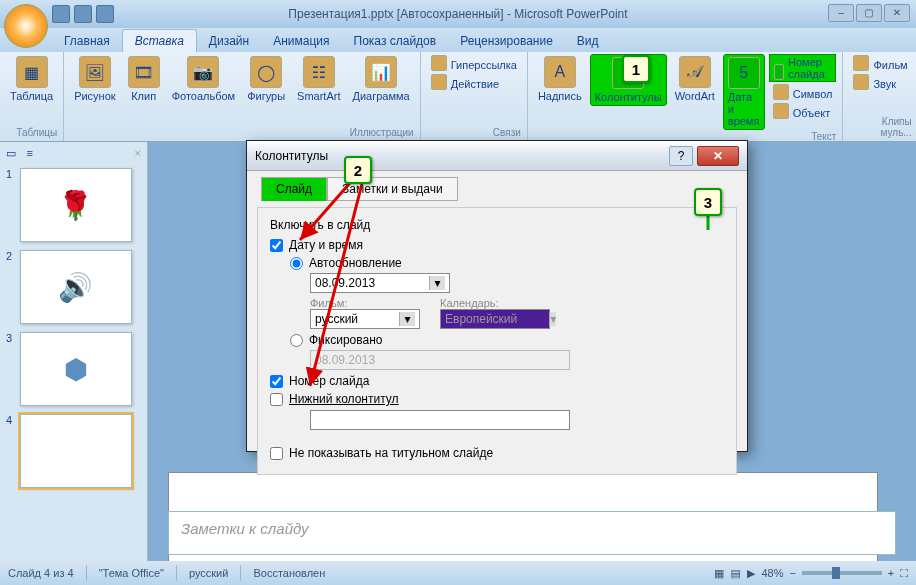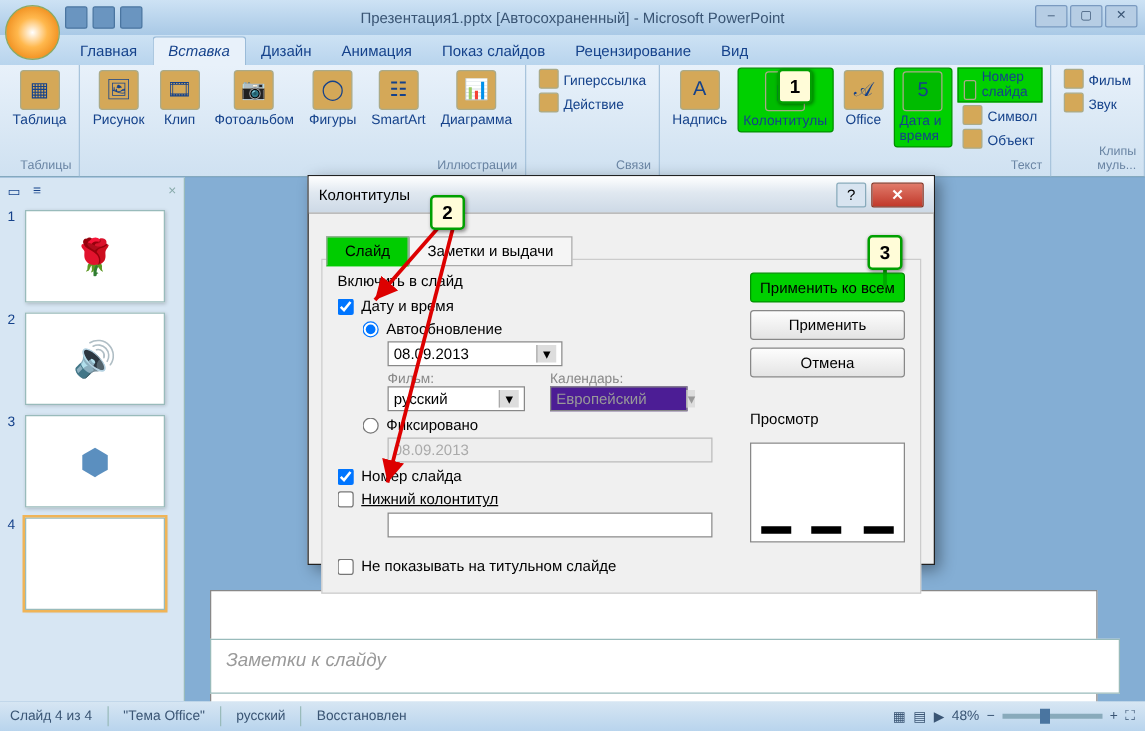--- a/index.html
+++ b/index.html
@@ -53,21 +53,21 @@
 .zoom-slider { width:80px; height:4px; background:#8ab; position:relative; }
 .zoom-thumb { width:8px; height:12px; background:#4a75a0; position:absolute; top:-4px; left:38%; }
 
 
 .dialog { position:absolute; left:246px; top:140px; width:502px; height:312px; background:#f0f0f0; border:1px solid #222; box-shadow:4px 4px 12px rgba(0,0,0,.4); z-index:50; font-size:12px; }
 .dlg-title { height:30px; background:linear-gradient(#fff,#e0e8f0 45%,#cdd9e6); display:flex; align-items:center; padding:0 8px; border-bottom:1px solid #aaa; }
 .dlg-title .t { flex:1; color:#000; }
 .dlg-help { width:24px; height:20px; background:#d8e4f0; border:1px solid #8ab; border-radius:2px; text-align:center; line-height:18px; margin-right:4px; }
 .dlg-close { width:42px; height:20px; background:linear-gradient(#e07a6a,#c1392b); border:1px solid #832; border-radius:2px; color:#fff; text-align:center; line-height:18px; font-weight:bold; }
 .dlg-body { padding:6px 10px; position:relative; display:flex; }
-.dlg-tabs { position:absolute; top:18px; left:14px; display:flex; }
+.dlg-tabs { position:absolute; top:6px; left:14px; display:flex; }
 .dlg-tab { padding:4px 14px; border:1px solid #aaa; background:#f0f0f0; position:relative; font-size:12px; }
 .dlg-tab.active { background:#00cc00; border-bottom:1px solid #00cc00; z-index:2; color:#000; }
 .dlg-tab:not(.active){ background:#f5f5f5; }
 .dlg-content { margin-top:30px; border:1px solid #ccc; flex:1; padding:10px 12px; background:#f0f0f0; display:flex; }
 .dlg-left { flex:1; }
 .dlg-right { width:124px; display:flex; flex-direction:column; gap:6px; }
 .dlg-btn { height:24px; border:1px solid #888; background:linear-gradient(#fdfdfd,#e4e4e4); border-radius:3px; font-size:12px; }
 .dlg-btn.hl { background:#00d000; border:1px solid #009000; }
 .fieldset-label { font-size:12px; margin-bottom:6px; }
 .chk-row { display:flex; align-items:center; gap:6px; margin:4px 0; }
@@ -172,21 +172,21 @@
       <div class="rbtn">
           <div class="ico">A</div>
           <span>Надпись</span>
         </div>
       <div class="rbtn hl">
           <div class="ico" style="background:#0b0">▤</div>
           <span>Колонтитулы</span>
         </div>
       <div class="rbtn">
           <div class="ico">𝒜</div>
-          <span>Office</span>
+          <span>WordArt</span>
         </div>
       <div class="rbtn hl">
           <div class="ico" style="background:#0b0">5</div>
           <span>Дата и время</span>
         </div>
       <div class="vstack">
         <div class="rbtn-sm hl">
             <div class="ico-sm" style="background:#0b0"></div>
             <span>Номер слайда</span>
           </div>
@@ -328,32 +328,20 @@
             <input type="checkbox" style="">
             <span style="text-decoration:underline">Нижний колонтитул</span>
           </div>
         <div class="sub"><input class="txt-in" style=""></div>
         <div style="height:8px"></div>
         <div class="chk-row">
             <input type="checkbox" style="">
             <span>Не показывать на титульном слайде</span>
           </div>
       </div>
-      <div class="dlg-right">
-        <button class="dlg-btn hl">Применить ко всем</button>
-        <button class="dlg-btn">Применить</button>
-        <button class="dlg-btn">Отмена</button>
-        <div style="height:14px"></div>
-        <div>Просмотр</div>
-        <div class="preview-box">
-          <div class="pl" style="left:8px"></div>
-            <div class="pl" style="left:48px"></div>
-            <div class="pl" style="right:8px"></div>
-        </div>
-      </div>
     </div>
   </div>
 </div>
 
 <div class="marker" style="left:622px; top:55px">1</div>
 <div class="marker" style="left:344px; top:156px">2</div>
 <div class="marker" style="left:694px; top:188px">3</div>
 
 <svg class="arrow" style="left:280px; top:170px" width="100" height="230">
   <defs>

